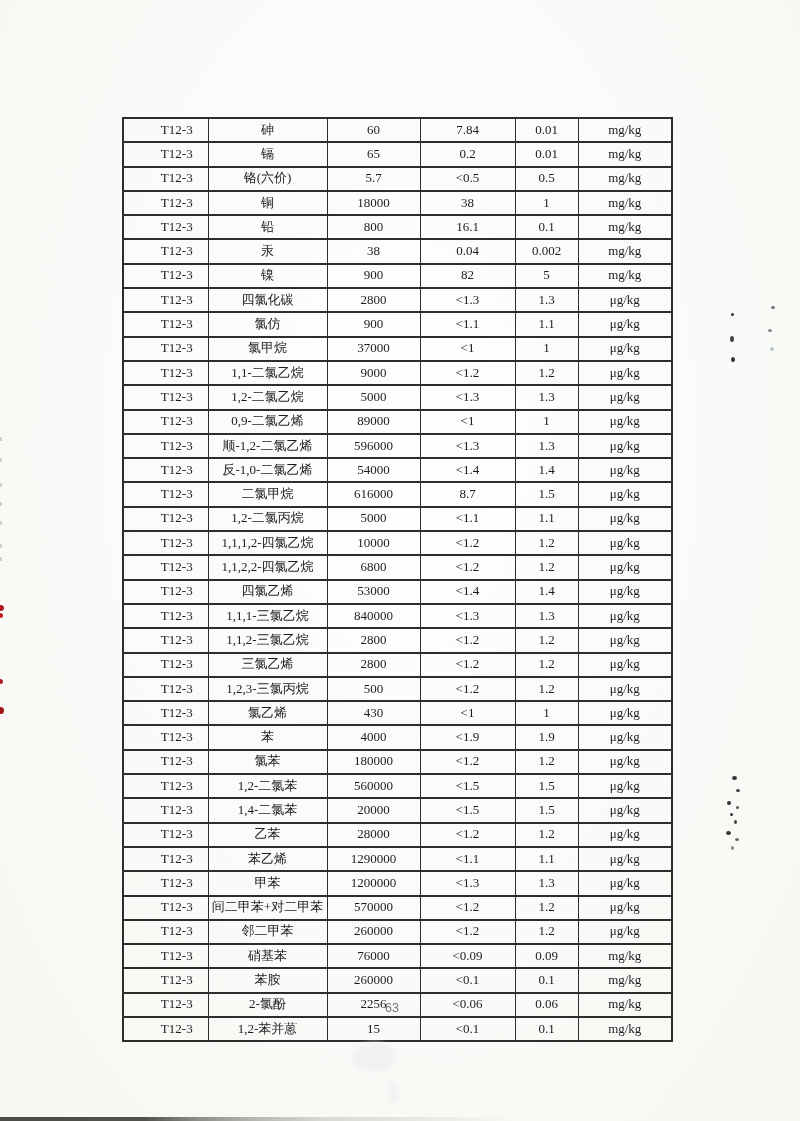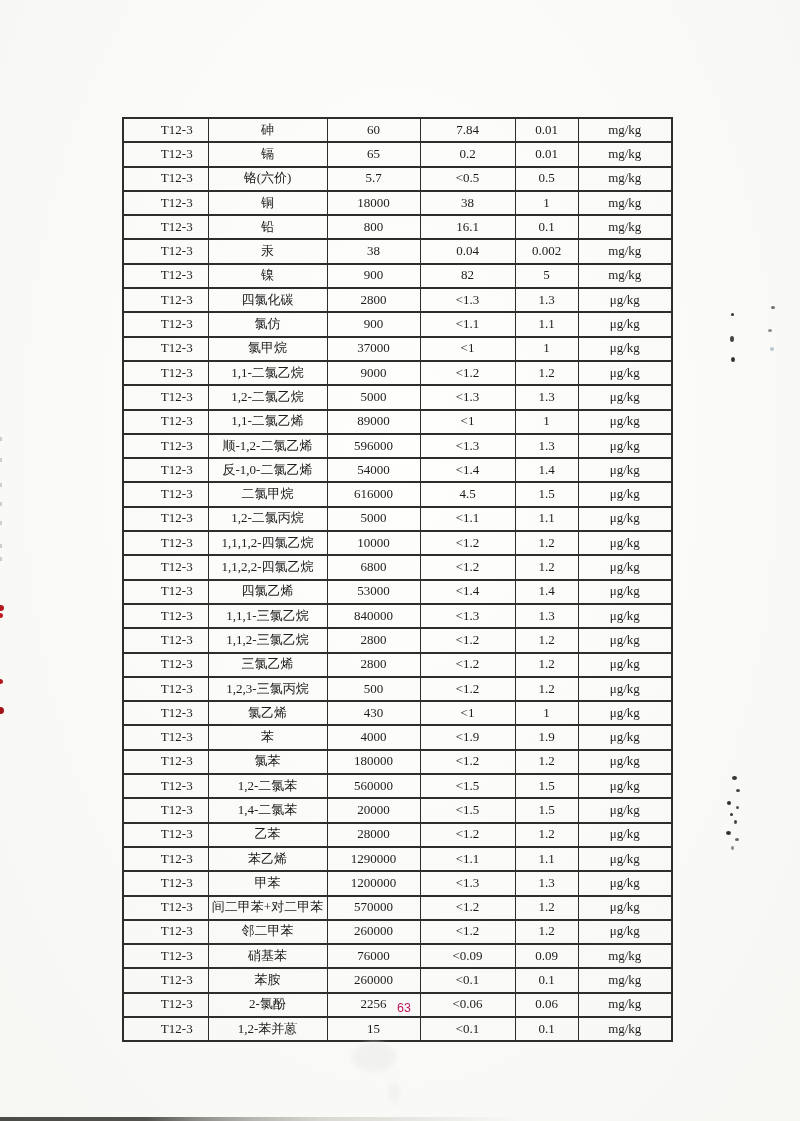--- a/index.html
+++ b/index.html
@@ -35,23 +35,23 @@
     color: #1c1c1c;
     white-space: nowrap;
     overflow: hidden;
   }
   table.results td:first-child { border-left-width: 2px; padding-left: 24px; }
   table.results td:last-child { border-right-width: 2px; border-radius: 10px; }
   table.results td.analyte-col { white-space: normal; }
   .page-number {
     position: absolute;
     left: 385px; top: 1001px; width: 26px;
-    text-align: right;
+    text-align: left;
     font-size: 12.5px;
-    color: #be185d;
+    color: #737373;
     font-family: "Liberation Sans", sans-serif;
   }
   .speck { position: absolute; border-radius: 50%; }
   .red-mark { position: absolute; border-radius: 50%; }
   .edge-tick { position: absolute; left: 0; width: 2px; height: 4px; background: #cfcfca; }
   .bottom-shadow {
     position: absolute; left: 0; top: 1117px; width: 520px; height: 4px;
     background: linear-gradient(to right,
       #4b4b48 0%, #54524d 28%, #8e8d87 38%, #b5b4ae 48%,
       #d9d8d2 62%, rgba(220,220,214,0) 100%);
@@ -164,21 +164,21 @@
       <tr>
         <td class="sample-col">T12-3</td>
         <td class="analyte-col">1,2-二氯乙烷</td>
         <td class="value1-col">5000</td>
         <td class="value2-col">&lt;1.3</td>
         <td class="value3-col">1.3</td>
         <td class="unit-col">μg/kg</td>
       </tr>
       <tr>
         <td class="sample-col">T12-3</td>
-        <td class="analyte-col">1,1-二氯乙烯</td>
+        <td class="analyte-col">0,9-二氯乙烯</td>
         <td class="value1-col">89000</td>
         <td class="value2-col">&lt;1</td>
         <td class="value3-col">1</td>
         <td class="unit-col">μg/kg</td>
       </tr>
       <tr>
         <td class="sample-col">T12-3</td>
         <td class="analyte-col">顺-1,2-二氯乙烯</td>
         <td class="value1-col">596000</td>
         <td class="value2-col">&lt;1.3</td>
@@ -190,21 +190,21 @@
         <td class="analyte-col">反-1,0-二氯乙烯</td>
         <td class="value1-col">54000</td>
         <td class="value2-col">&lt;1.4</td>
         <td class="value3-col">1.4</td>
         <td class="unit-col">μg/kg</td>
       </tr>
       <tr>
         <td class="sample-col">T12-3</td>
         <td class="analyte-col">二氯甲烷</td>
         <td class="value1-col">616000</td>
-        <td class="value2-col">4.5</td>
+        <td class="value2-col">8.7</td>
         <td class="value3-col">1.5</td>
         <td class="unit-col">μg/kg</td>
       </tr>
       <tr>
         <td class="sample-col">T12-3</td>
         <td class="analyte-col">1,2-二氯丙烷</td>
         <td class="value1-col">5000</td>
         <td class="value2-col">&lt;1.1</td>
         <td class="value3-col">1.1</td>
         <td class="unit-col">μg/kg</td>

